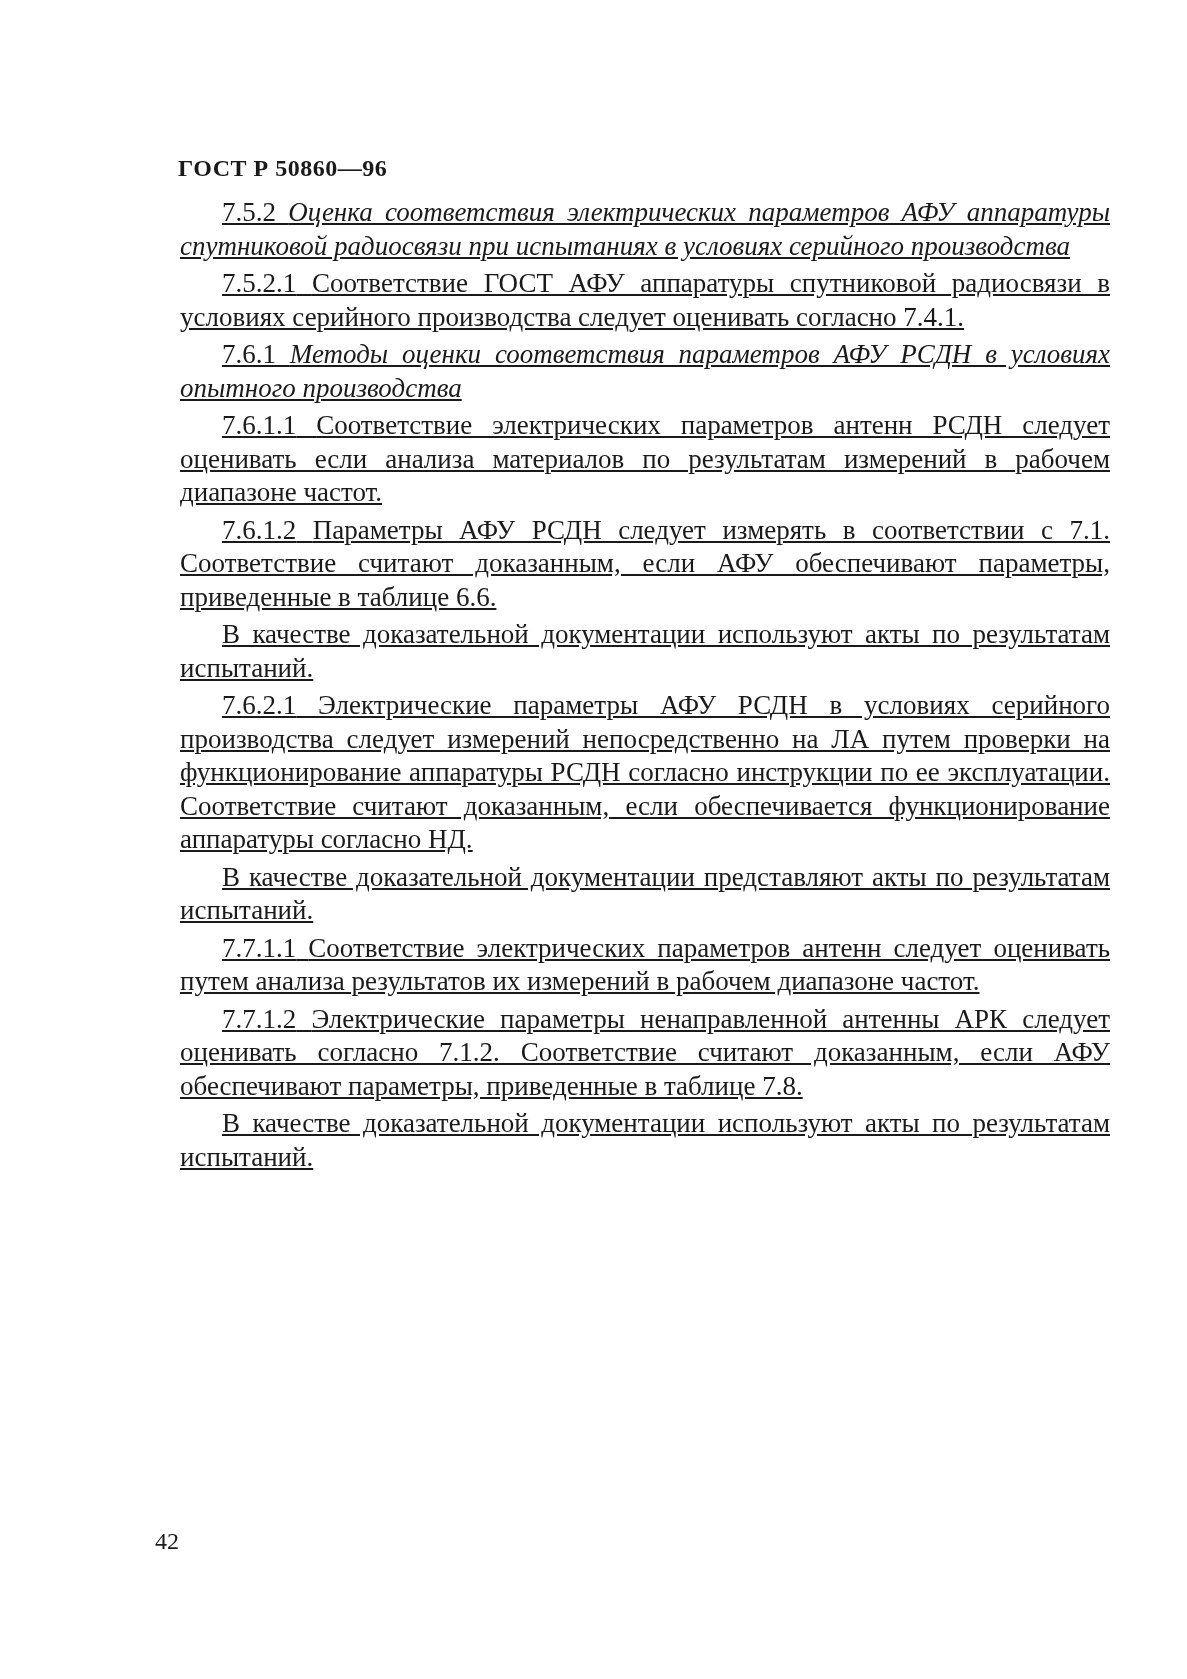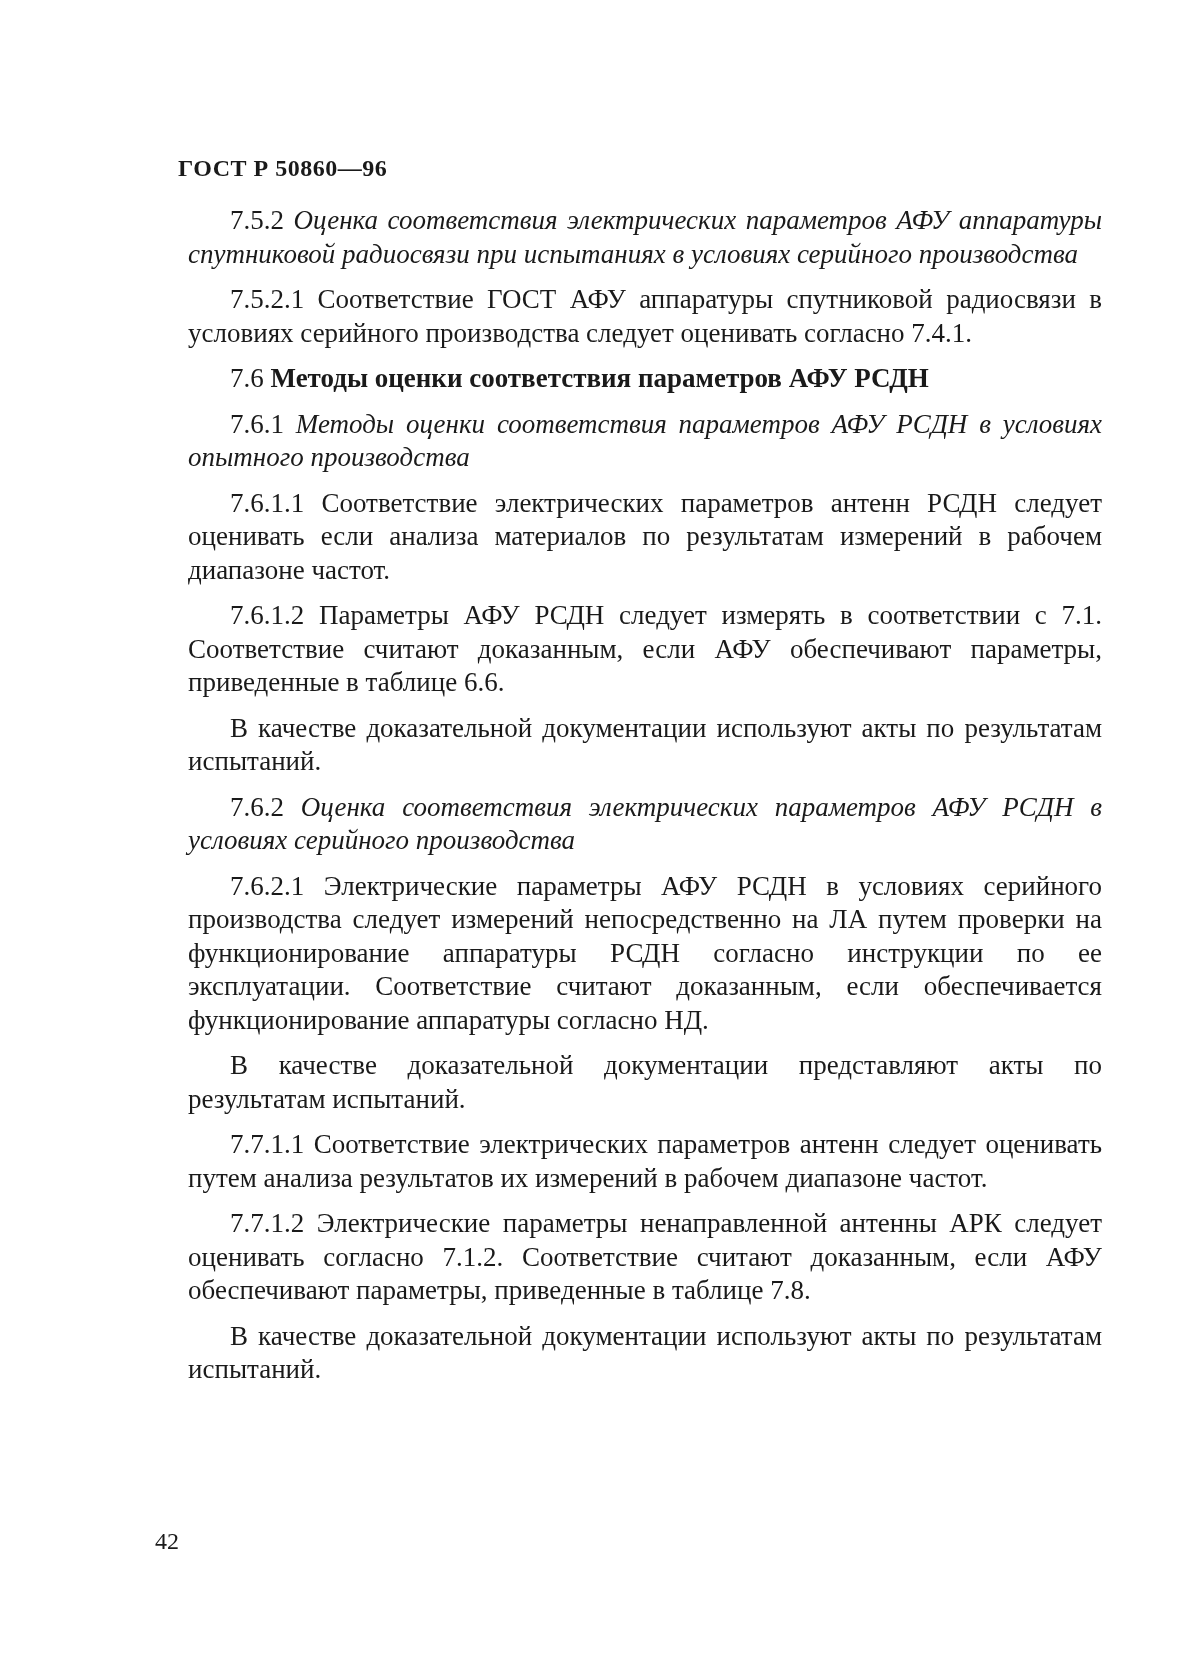--- a/index.html
+++ b/index.html
@@ -1,38 +1,36 @@
 <!DOCTYPE html>
 <html><head>
 <meta charset="utf-8">
 <style>
 html,body{margin:0;padding:0;background:#fff;}
 body{width:1187px;height:1679px;position:relative;overflow:hidden;font-family:"Liberation Serif","DejaVu Serif",serif;color:#1a1a1a;}
 .header{position:absolute;left:178px;top:128px;font-size:24px;font-weight:bold;letter-spacing:0.5px;margin-top:27px;}
 .content{position:absolute;left:176px;top:192px;width:938px;font-size:27px;line-height:33.5px;}
-.p{text-indent:42px;text-align:justify;margin:12px;}
+.p{text-indent:42px;text-align:justify;margin:4px;text-decoration:underline;}
 .p.mt{margin-top:4px;}
 .it{font-style:italic;}
 .b{font-weight:bold;}
 .pagenum{position:absolute;left:155px;top:1528px;font-size:24px;}
 </style>
 </head>
 <body>
 
 <div class="header">ГОСТ Р 50860—96</div>
 
 <div class="content">
   <p class="p"><span>7.5.2</span> <span class="it">Оценка соответствия электрических параметров АФУ аппаратуры спутниковой радиосвязи при испытаниях в условиях серийного производства</span></p>
   <p class="p"><span>7.5.2.1</span> <span>Соответствие ГОСТ АФУ аппаратуры спутниковой радиосвязи в условиях серийного производства следует оценивать согласно 7.4.1.</span></p>
-  <p class="p mt"><span>7.6</span> <span class="b">Методы оценки соответствия параметров АФУ РСДН</span></p>
   <p class="p"><span>7.6.1</span> <span class="it">Методы оценки соответствия параметров АФУ РСДН в условиях опытного производства</span></p>
   <p class="p"><span>7.6.1.1</span> <span>Соответствие электрических параметров антенн РСДН следует оценивать если анализа материалов по результатам измерений в рабочем диапазоне частот.</span></p>
   <p class="p"><span>7.6.1.2</span> <span>Параметры АФУ РСДН следует измерять в соответствии с 7.1. Соответствие считают доказанным, если АФУ обеспечивают параметры, приведенные в таблице 6.6.</span></p>
   <p class="p"><span>В качестве доказательной документации используют акты по результатам испытаний.</span></p>
-  <p class="p"><span>7.6.2</span> <span class="it">Оценка соответствия электрических параметров АФУ РСДН в условиях серийного производства</span></p>
   <p class="p"><span>7.6.2.1</span> <span>Электрические параметры АФУ РСДН в условиях серийного производства следует измерений непосредственно на ЛА путем проверки на функционирование аппаратуры РСДН согласно инструкции по ее эксплуатации. Соответствие считают доказанным, если обеспечивается функционирование аппаратуры согласно НД.</span></p>
   <p class="p"><span>В качестве доказательной документации представляют акты по результатам испытаний.</span></p>
   <p class="p"><span>7.7.1.1</span> <span>Соответствие электрических параметров антенн следует оценивать путем анализа результатов их измерений в рабочем диапазоне частот.</span></p>
   <p class="p"><span>7.7.1.2</span> <span>Электрические параметры ненаправленной антенны АРК следует оценивать согласно 7.1.2. Соответствие считают доказанным, если АФУ обеспечивают параметры, приведенные в таблице 7.8.</span></p>
   <p class="p"><span>В качестве доказательной документации используют акты по результатам испытаний.</span></p>
 </div>
 
 <div class="pagenum">42</div>
 
 </body></html>

